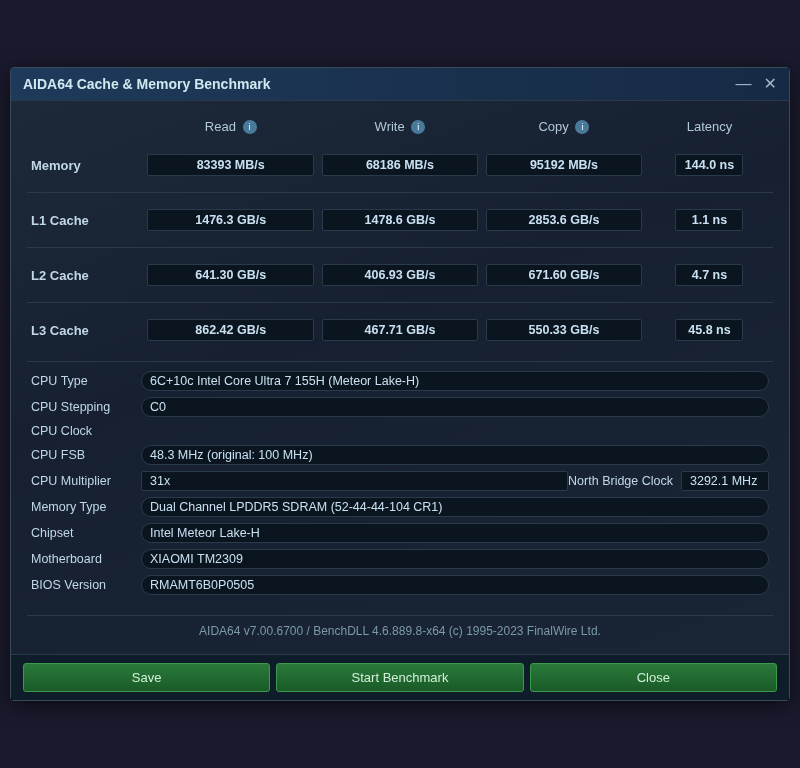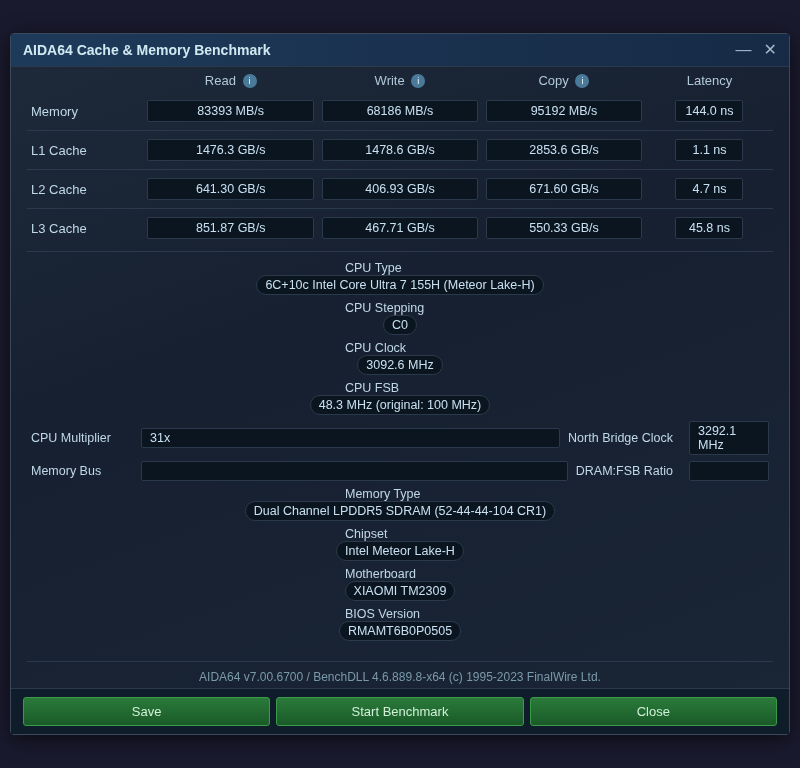--- a/index.html
+++ b/index.html
@@ -39,21 +39,21 @@
     }
     .titlebar-btn {
       color: #a0b8c8;
       font-size: 16px;
       cursor: pointer;
       background: none;
       border: none;
       line-height: 1;
     }
     .content {
-      padding: 0 16px;
+      padding: 12px 16px;
     }
     
     .bench-table {
       width: 100%;
       border-collapse: collapse;
     }
     .header-row td {
       text-align: center;
       color: #b0c8d8;
       font-size: 13px;
@@ -74,20 +74,21 @@
       font-size: 9px;
       text-align: center;
       line-height: 14px;
       margin-left: 3px;
       cursor: pointer;
       vertical-align: middle;
     }
     .data-row td {
       padding: 6px 4px;
       vertical-align: middle;
+      font-weight: bold;
     }
     .row-label {
       color: #c0d8e8;
       font-size: 13px;
       padding-left: 4px;
     }
     .value-box {
       background: #0a1520;
       border: 1px solid #2a3a4a;
       border-radius: 2px;
@@ -101,37 +102,36 @@
     .value-box-latency {
       background: #0a1520;
       border: 1px solid #2a3a4a;
       border-radius: 2px;
       color: #c8e0f0;
       font-size: 12.5px;
       text-align: center;
       padding: 3px 8px;
       width: 68px;
       display: block;
-      margin: 0 auto;
+      margin: 8px auto;
     }
     .separator {
       border: none;
       border-top: 1px solid #2a3a4a;
       margin: 6px 0;
     }
     
     .info-section {
       margin-top: 4px;
     }
     .info-row {
       display: flex;
       align-items: center;
       padding: 3px 4px;
       min-height: 22px;
-      flex-direction: column;
     }
     .info-label {
       color: #c0d8e8;
       font-size: 12.5px;
       width: 110px;
       flex-shrink: 0;
     }
     .info-value-box {
       background: #0a1520;
       border: 1px solid #2a3a4a;
@@ -139,21 +139,20 @@
       color: #c8e0f0;
       font-size: 12.5px;
       padding: 2px 8px;
       flex: 1;
     }
     .info-row-dual {
       display: flex;
       align-items: center;
       padding: 3px 4px;
       min-height: 22px;
-      gap: 8px;
     }
     .info-pair {
       display: flex;
       align-items: center;
       flex: 1;
     }
     .info-pair-label {
       color: #c0d8e8;
       font-size: 12.5px;
       width: 110px;
@@ -175,21 +174,21 @@
       padding-right: 8px;
       white-space: nowrap;
     }
     .north-bridge-value {
       background: #0a1520;
       border: 1px solid #2a3a4a;
       border-radius: 2px;
       color: #c8e0f0;
       font-size: 12.5px;
       padding: 2px 8px;
-      width: 80px;
+      width: 88px;
     }
     .footer-text {
       text-align: center;
       color: #7a9aaa;
       font-size: 12px;
       padding: 8px 0 4px;
       border-top: 1px solid #2a3a4a;
       margin-top: 17px;
     }
     .bottom-bar {
@@ -314,21 +313,21 @@
             </td>
     </tr>
           <tr>
             <td colspan="5">
               <hr class="separator" style="margin:2px 0">
             </td>
           </tr>
           <tr class="data-row">
       <td class="row-label">L3 Cache</td>
       <td>
-              <span class="value-box">851.87 GB/s</span>
+              <span class="value-box">862.42 GB/s</span>
             </td>
       <td>
               <span class="value-box">467.71 GB/s</span>
             </td>
       <td>
               <span class="value-box">550.33 GB/s</span>
             </td>
       <td>
               <span class="value-box-latency">45.8 ns</span>
             </td>
@@ -345,45 +344,36 @@
         <span class="info-value-box">6C+10c Intel Core Ultra 7 155H  (Meteor Lake-H)</span>
       </div>
 
       <div class="info-row">
         <span class="info-label">CPU Stepping</span>
         <span class="info-value-box">C0</span>
       </div>
 
       <div class="info-row">
         <span class="info-label">CPU Clock</span>
-        <span class="info-value-box">3092.6 MHz</span>
       </div>
 
       <div class="info-row">
         <span class="info-label">CPU FSB</span>
         <span class="info-value-box">48.3 MHz  (original: 100 MHz)</span>
       </div>
 
       <div class="info-row-dual">
         <div class="info-pair">
           <span class="info-pair-label">CPU Multiplier</span>
           <span class="info-pair-value">31x</span>
         </div>
         <span class="north-bridge-label">North Bridge Clock</span>
         <span class="north-bridge-value">3292.1 MHz</span>
       </div>
 
-      <div class="info-row-dual">
-        <div class="info-pair">
-          <span class="info-pair-label">Memory Bus</span>
-          <span class="info-pair-value">&nbsp;</span>
-        </div>
-        <span class="north-bridge-label">DRAM:FSB Ratio</span>
-        <span class="north-bridge-value">&nbsp;</span>
-      </div>
 
       <div class="info-row">
         <span class="info-label">Memory Type</span>
         <span class="info-value-box">Dual Channel LPDDR5 SDRAM  (52-44-44-104 CR1)</span>
       </div>
 
       <div class="info-row">
         <span class="info-label">Chipset</span>
         <span class="info-value-box">Intel Meteor Lake-H</span>
       </div>

